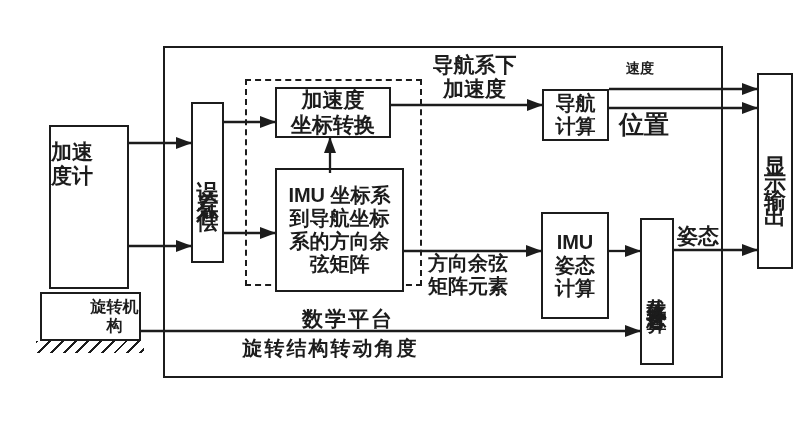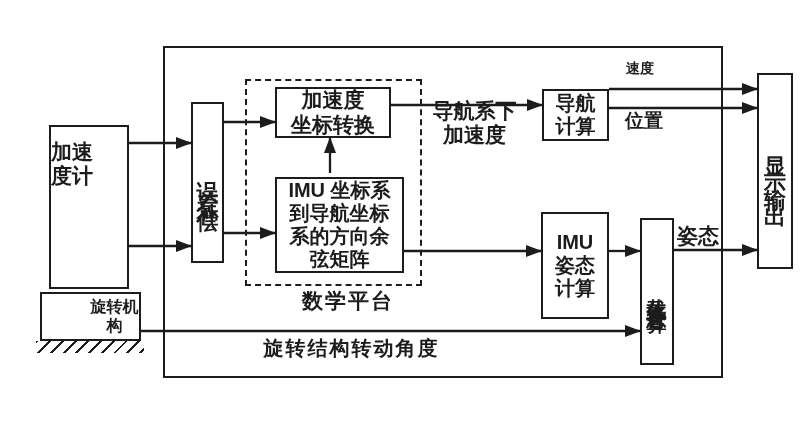--- a/index.html
+++ b/index.html
@@ -41,38 +41,38 @@
     background:repeating-linear-gradient(135deg, #1c1c1c 0 2px, transparent 2px 9px);
   }
 
   #error-comp { left:191px; top:102px; width:33px; height:161px; }
   #error-comp .vtext { font-size:22px; letter-spacing:10px; }
 
   
   #math-platform-box { left:245px; top:79px; width:177px; height:207px;
                        border:2px dashed #1c1c1c; background:transparent; }
   #accel-transform { left:275px; top:87px; width:116px; height:51px; font-size:21px; }
-  #imu-dcm { left:275px; top:177px; width:129px; height:96px; font-size:20px; }
+  #imu-dcm { left:275px; top:168px; width:129px; height:124px; font-size:20px; }
 
   
   #nav-comp { left:542px; top:89px; width:67px; height:52px; font-size:20px; }
   #imu-attitude { left:541px; top:212px; width:68px; height:107px; font-size:20px; }
   #carrier-attitude { left:640px; top:218px; width:34px; height:147px; }
   #carrier-attitude .vtext { font-size:20px; letter-spacing:3px; }
   #display-output { left:757px; top:73px; width:36px; height:196px; }
   #display-output .vtext { font-size:22px; letter-spacing:16px; }
 
   
-  #lbl-nav-frame-accel { left:412px; top:53px; width:125px; font-size:21px;margin-top:46px; }
+  #lbl-nav-frame-accel { left:412px; top:53px; width:125px; font-size:21px; }
   #lbl-velocity { left:613px; top:60px; width:54px; font-size:14px; }
-  #lbl-position { left:617px; top:110px; width:54px; font-size:19px; }
+  #lbl-position { left:617px; top:110px; width:54px; font-size:25px; }
   #lbl-dcm-elements { left:418px; top:252px; width:100px; font-size:20px; }
   #lbl-attitude { left:674px; top:224px; width:48px; font-size:21px; }
-  #lbl-math-platform { left:288px; top:289px; width:120px; font-size:21px; letter-spacing:2px; }
-  #lbl-rotation-angle { left:238px; top:337px; width:185px; font-size:20px; letter-spacing:2px;margin-left:21px; }
+  #lbl-math-platform { left:288px; top:307px; width:120px; font-size:21px; letter-spacing:2px; }
+  #lbl-rotation-angle { left:238px; top:337px; width:185px; font-size:20px; letter-spacing:2px; }
   #lbl-computer { left:383px; top:384px; width:135px; font-size:21px; letter-spacing:2px; }
 
   .cell .txt, #sensor-stack { font-size:21px; }
 </style>
 </head>
 <body>
 
 <div class="stage">
 
   <div class="box ghost" id="outer-box"></div>
@@ -119,20 +119,22 @@
     <span class="vtext">载体姿态计算</span>
   </div>
   <div class="box" id="display-output">
     <span class="vtext">显示输出</span>
   </div>
 
   <div class="label" id="lbl-nav-frame-accel">导航系下
 加速度</div>
   <div class="label" id="lbl-velocity">速度</div>
   <div class="label" id="lbl-position">位置</div>
+  <div class="label" id="lbl-dcm-elements">方向余弦
+矩阵元素</div>
   <div class="label" id="lbl-attitude">姿态</div>
   <div class="label" id="lbl-math-platform">数学平台</div>
   <div class="label" id="lbl-rotation-angle">旋转结构转动角度</div>
 
   <svg class="wires" width="808" height="422" viewBox="0 0 808 422">
     <defs>
       <marker id="arrow" markerUnits="userSpaceOnUse" markerWidth="16" markerHeight="12" refX="15" refY="6" orient="auto">
         <path d="M0,0 L16,6 L0,12 Z" fill="#1c1c1c"></path>
       </marker>
     </defs>

